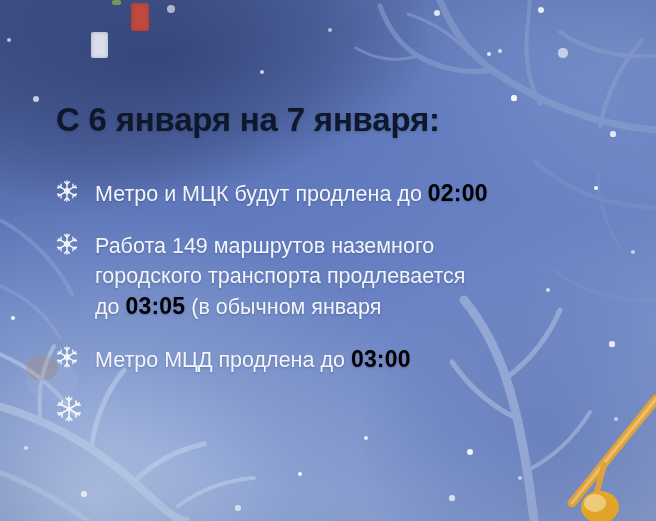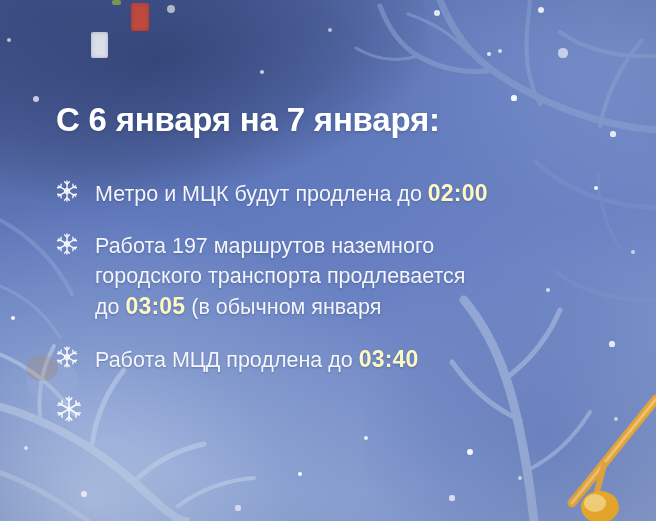--- a/index.html
+++ b/index.html
@@ -101,21 +101,21 @@
     position: absolute;
     left: 0; top: 0;
     width: 656px; height: 521px;
   }
   .title {
     position: absolute;
     left: 56px;
     top: 101px;
     font-size: 33px;
     font-weight: bold;
-    color: #ffffff;
+    color: #0f172a;
     letter-spacing: -0.2px;
     text-shadow: 0 1px 3px rgba(38,54,100,0.38);
     white-space: nowrap;
   }
   .bullets {
     position: absolute;
     left: 56px;
     top: 178px;
     width: 580px;
   }
@@ -137,21 +137,21 @@
   .bullet-text {
     display: block;
     margin-left: 39px;
     font-size: 21.5px;
     line-height: 30px;
     color: #f4f6fb;
     text-shadow: 0 1px 2px rgba(40,56,104,0.35);
   }
   .bullet-text .t {
     font-weight: bold;
-    color: #fef9c3;
+    color: #000000;
     font-size: 23px;
     letter-spacing: 0.2px;
   }
   .nowrapline { white-space: nowrap; display: block; }
 </style>
 </head>
 <body>
 
 <div id="poster">
 
@@ -274,35 +274,35 @@
           <svg class="flake-bullet" viewBox="0 0 24 24">
 <g stroke="#ffffff" stroke-width="1.5" stroke-linecap="round" fill="none">
   <path d="M12 1 V23 M2.5 6.5 L21.5 17.5 M2.5 17.5 L21.5 6.5"></path>
   <path d="M12 4.6 l-2.6 -2.6 M12 4.6 l2.6 -2.6 M12 19.4 l-2.6 2.6 M12 19.4 l2.6 2.6"></path>
   <path d="M5.2 8.1 l-3.5 0.4 M5.2 8.1 l0.4 -3.5 M18.8 15.9 l3.5 -0.4 M18.8 15.9 l-0.4 3.5"></path>
   <path d="M5.2 15.9 l-3.5 -0.4 M5.2 15.9 l0.4 3.5 M18.8 8.1 l3.5 0.4 M18.8 8.1 l-0.4 -3.5"></path>
   <path d="M12 9 l-2.6 1.5 v3 L12 15 l2.6 -1.5 v-3 Z"></path>
 </g>
           </svg>
           <div class="bullet-text">
-            <span class="nowrapline"><span>Работа 197 маршрутов наземного</span></span>
+            <span class="nowrapline"><span>Работа 149 маршрутов наземного</span></span>
             <span class="nowrapline"><span>городского транспорта продлевается</span></span>
             <span class="nowrapline"><span>до </span><span class="t">03:05</span><span> (в обычном января</span></span>
           </div>
         </div>
         <div class="bullet">
           <svg class="flake-bullet" viewBox="0 0 24 24">
 <g stroke="#ffffff" stroke-width="1.5" stroke-linecap="round" fill="none">
   <path d="M12 1 V23 M2.5 6.5 L21.5 17.5 M2.5 17.5 L21.5 6.5"></path>
   <path d="M12 4.6 l-2.6 -2.6 M12 4.6 l2.6 -2.6 M12 19.4 l-2.6 2.6 M12 19.4 l2.6 2.6"></path>
   <path d="M5.2 8.1 l-3.5 0.4 M5.2 8.1 l0.4 -3.5 M18.8 15.9 l3.5 -0.4 M18.8 15.9 l-0.4 3.5"></path>
   <path d="M5.2 15.9 l-3.5 -0.4 M5.2 15.9 l0.4 3.5 M18.8 8.1 l3.5 0.4 M18.8 8.1 l-0.4 -3.5"></path>
   <path d="M12 9 l-2.6 1.5 v3 L12 15 l2.6 -1.5 v-3 Z"></path>
 </g>
           </svg>
           <div class="bullet-text">
-            <span class="nowrapline"><span>Работа МЦД продлена до </span><span class="t">03:40</span></span>
+            <span class="nowrapline"><span>Метро МЦД продлена до </span><span class="t">03:00</span></span>
           </div>
         </div>
       </div>
 
   </div>
 </div>
 
 </body></html>

